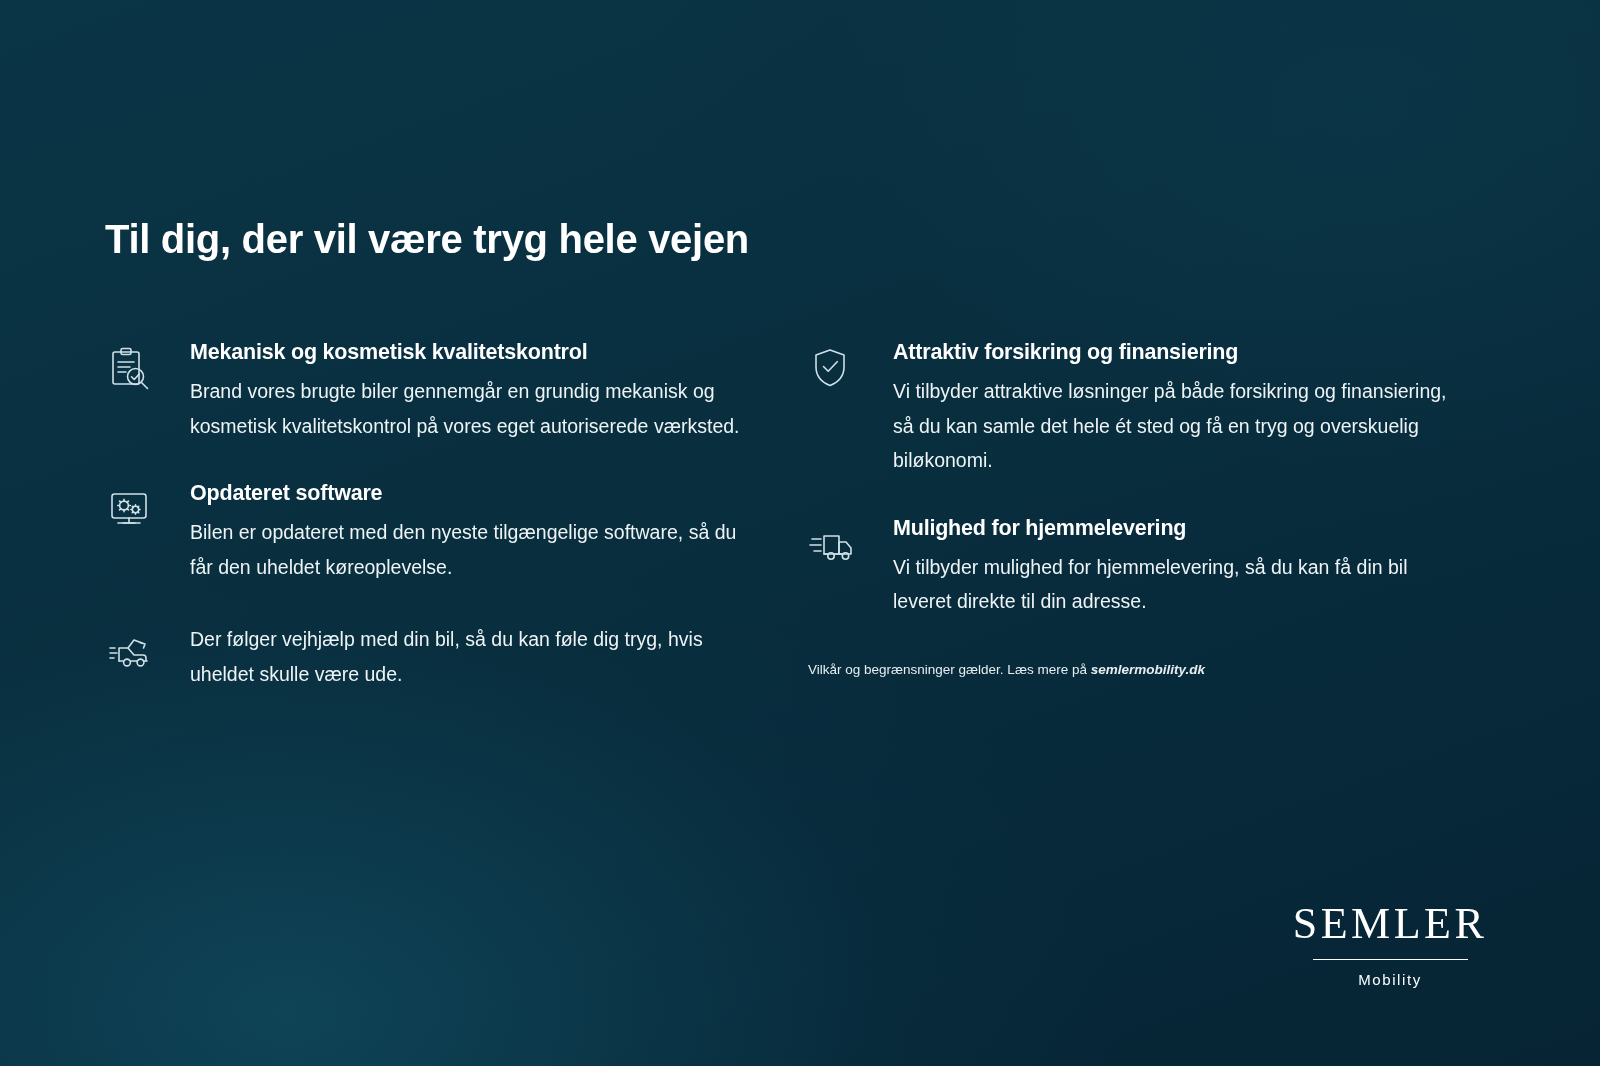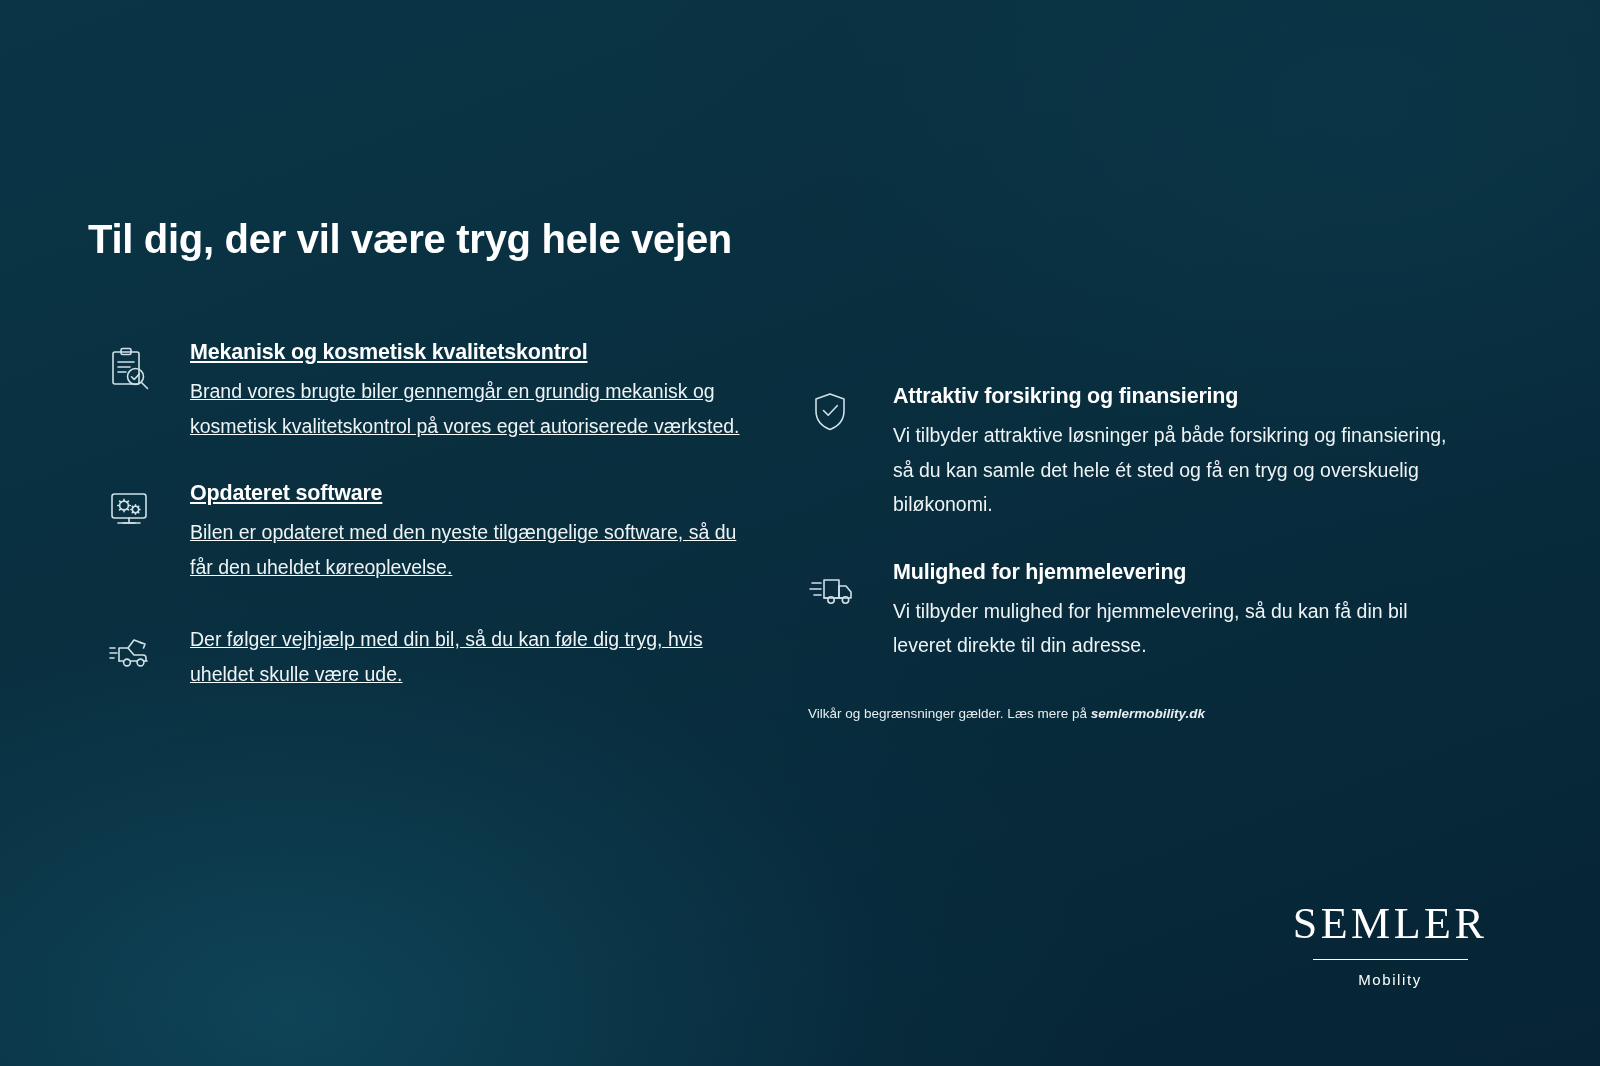--- a/index.html
+++ b/index.html
@@ -19,40 +19,40 @@
     width: 1600px;
     height: 1066px;
     background:
       radial-gradient(ellipse 1100px 700px at 18% 95%, rgba(16,72,92,0.85) 0%, rgba(10,50,66,0.25) 55%, rgba(8,45,60,0) 75%),
       radial-gradient(ellipse 900px 600px at 85% 10%, rgba(12,58,76,0.55) 0%, rgba(9,46,62,0.15) 60%, rgba(8,45,60,0) 80%),
       linear-gradient(160deg, #0a3546 0%, #092f3f 40%, #07293a 75%, #062434 100%);
     overflow: hidden;
   }
   .headline {
     position: absolute;
-    left: 88px;
+    left: 105px;
     top: 190px;
     font-size: 40px;
     font-weight: bold;
     letter-spacing: -0.3px;
     color: #ffffff;
     white-space: nowrap;
   }
   .columns {
     position: absolute;
     left: 0;
     top: 340px;
     width: 1600px;
   }
   .col {
     position: absolute;
     top: 0;
   }
-  .col-left { left: 105px; width: 640px; text-decoration: underline; }
-  .col-right { left: 808px; width: 640px; margin-top: 44px; }
+  .col-left { left: 105px; width: 640px; }
+  .col-right { left: 808px; width: 640px; }
 
   .feature {
     position: relative;
     padding-left: 85px;
     margin-bottom: 38px;
   }
   .feature .icon {
     position: absolute;
     left: 0;
     top: 6px;

